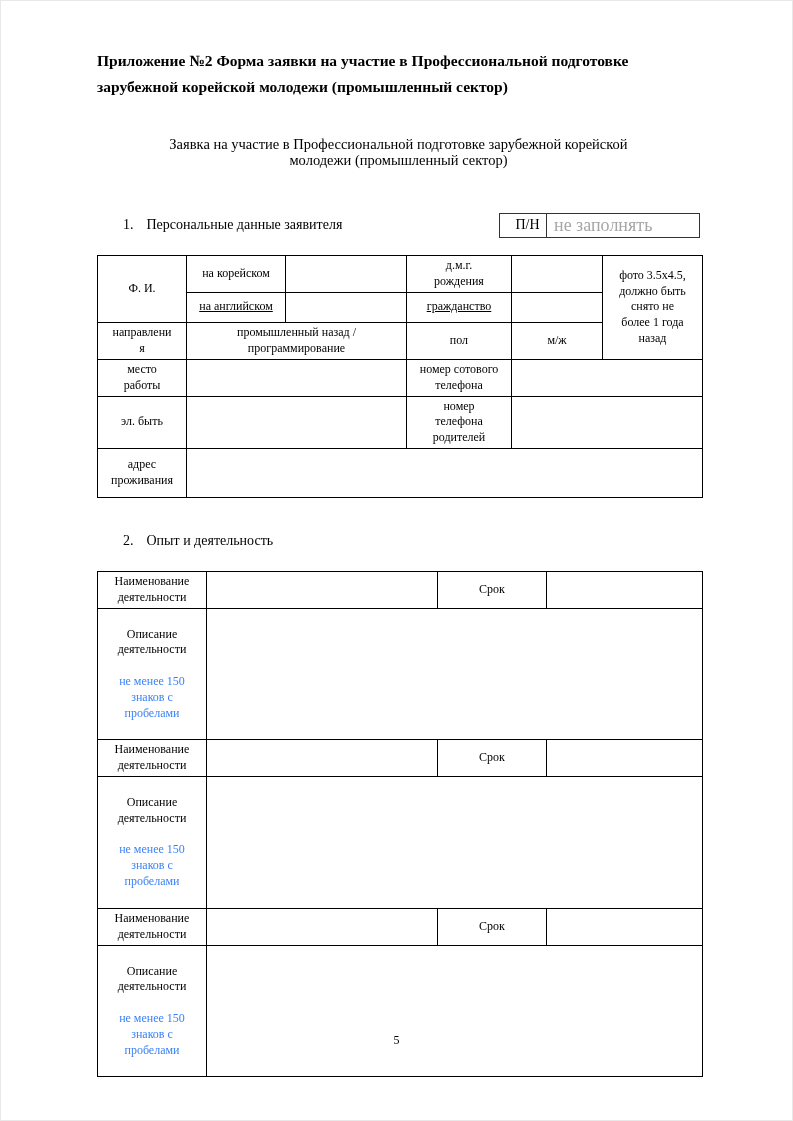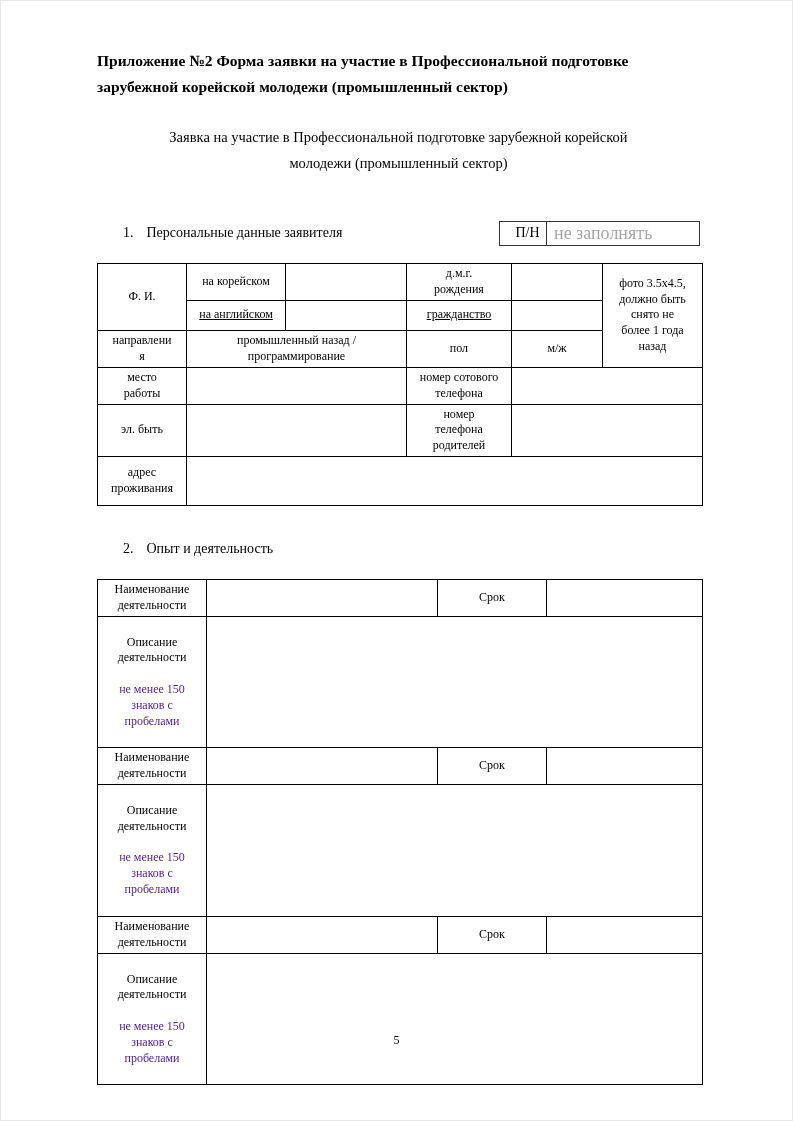--- a/index.html
+++ b/index.html
@@ -19,23 +19,23 @@
       color: #000000;
       overflow: hidden;
     }
     .heading {
       font-weight: bold;
       font-size: 15.5px;
       line-height: 26px;
       white-space: pre-line;
     }
     .subtitle {
-      margin-top: 24px;
+      margin-top: 36px;
       font-size: 14.5px;
-      line-height: 26px;
+      line-height: 16px;
       text-align: center;
       white-space: pre-line;
     }
     .section-row {
       margin-top: 44px;
       height: 26px;
       display: flex;
       align-items: center;
       justify-content: space-between;
     }
@@ -95,21 +95,21 @@
       overflow: hidden;
       overflow-wrap: break-word;
     }
     tr.h30 { height: 30px; text-decoration: underline; }
     tr.h36 { height: 36px; }
     tr.h37 { height: 37px; }
     tr.h49 { height: 49px; }
     tr.h110 { height: 110px; }
     tr.h120 { height: 120px; }
     .desc-label { display: block; white-space: pre-line; }
-    .hint { display: block; white-space: pre-line; color: #4c1d95; }
+    .hint { display: block; white-space: pre-line; color: #3b82f6; }
     .footer {
       position: absolute;
       bottom: 72px;
       left: 0;
       right: 0;
       text-align: center;
       font-size: 12px;
     }
   </style>
 </head>

